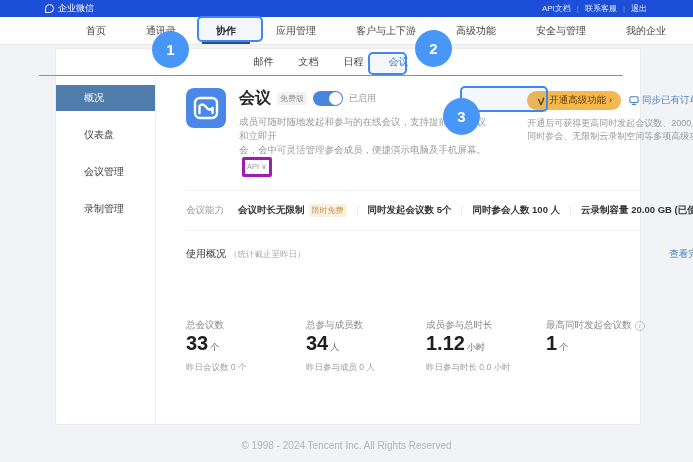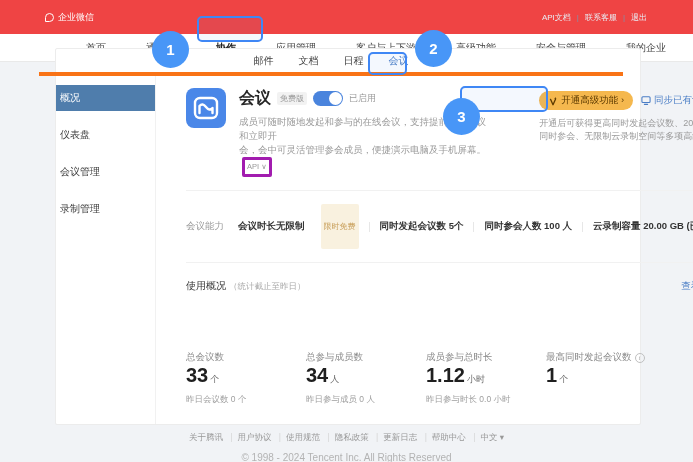--- a/index.html
+++ b/index.html
@@ -3,44 +3,44 @@
 <meta charset="utf-8">
 <style>
   * { margin:0; padding:0; box-sizing:border-box; }
   html,body { width:693px; height:462px; }
   body {
     font-family:"Liberation Sans","DejaVu Sans",sans-serif;
     background:#f1f3f6; position:relative; overflow:hidden;
     color:#333; -webkit-font-smoothing:antialiased;
   }
   
-  .topbar { height:34px; background:#ef4444; display:flex; align-items:center;
+  .topbar { height:17px; background:#1d4ed8; display:flex; align-items:center;
     justify-content:space-between; padding:0 46px 0 45px; color:#fff; }
   .logo { display:flex; align-items:center; gap:4px; font-size:9px; cursor:pointer; }
   .bubble { width:9px; height:9px; border:1px solid #fff; border-radius:50% 50% 50% 0; display:inline-block; }
   .top-links { display:flex; align-items:flex-start; font-size:8px; color:#e8edf4; }
   .top-links span { cursor:pointer; }
   .top-links span + span::before { content:"|"; margin:0 6px; color:#7f93ad; }
   
   .nav { height:28px; background:#fff; border-bottom:1px solid #e9e9e9;
     display:flex; align-items:stretch; padding-left:86px; gap:40px; font-size:10px; color:#454545; }
   .nav-item { display:flex; align-items:center; position:relative; cursor:pointer; white-space:nowrap; }
   .nav-item.active { color:#222; font-weight:bold; }
   .nav-item.active::after { content:""; position:absolute; left:-14px; right:-14px; bottom:0;
     height:2px; background:#2e4d77; }
   
   .card { position:absolute; left:55px; top:48px; width:586px; height:377px;
     background:#fff; border:1px solid #ececec; border-radius:2px; }
-  .tabs-row { height:27px; border-bottom:4px solid #f97316; display:flex; justify-content:center;
+  .tabs-row { height:27px; border-bottom:1px solid #f97316; display:flex; justify-content:center;
     align-items:center; gap:17px; font-size:10px; color:#3d3d3d; transform:translateX(-17px); }
   .tab { cursor:pointer; padding:2px 4px; white-space:nowrap; }
   .tab.active { color:#4a7dc5; }
   .card-body { display:flex; height:348px; }
   .sidebar { width:100px; border-right:1px solid #f1f1f1; padding-top:9px; flex:none; }
-  .side-item { height:26px; line-height:26px; padding-left:4px; font-size:10px; color:#3d3d3d;
+  .side-item { height:26px; line-height:26px; padding-left:28px; font-size:10px; color:#3d3d3d;
     margin-bottom:11px; cursor:pointer; white-space:nowrap; }
   .side-item.active { background:#4f7dac; color:#fff; }
   .main { flex:1; padding:12px 26px 0 30px; }
   
   .app-header { display:flex; }
   .app-icon { width:40px; height:40px; flex:none; margin-right:13px; }
   .app-info { width:252px; flex:none; }
   .title-row { display:flex; align-items:center; gap:6px; }
   .app-title { font-size:16px; color:#262626; font-weight:bold; }
   .ver-tag { font-size:8px; color:#999; background:#f2f2f2; border-radius:2px; padding:1px 3px; }
@@ -60,21 +60,21 @@
   .sync-link { display:inline-flex; align-items:center; gap:3px; font-size:9.5px; color:#4a7dc5;
     cursor:pointer; white-space:nowrap; }
   .promo-desc { margin-top:7px; font-size:9px; color:#9a9a9a; line-height:13px; }
   .divider { border-top:1px solid #f1f1f1; margin:13px 0; }
   
   .cap-row { display:flex; align-items:center; font-size:9.5px; white-space:nowrap; }
   .cap-label { color:#999; margin-right:14px; }
   .cap-item { color:#333; font-weight:bold; display:flex; align-items:center; }
   .cap-sep { width:1px; height:10px; background:#e7e7e7; margin:0 10px; }
   .free-tag { background:#f9f1df; color:#c9a05c; font-size:8px; font-weight:normal;
-    padding:17px 3px; border-radius:2px; margin-left:16px; }
+    padding:1px 3px; border-radius:2px; margin-left:4px; }
   
   .usage-head { display:flex; align-items:baseline; margin-top:16px; }
   .usage-title { font-size:10px; color:#333; }
   .usage-sub { font-size:8.5px; color:#aaa; margin-left:3px; }
   .usage-link { margin-left:auto; font-size:9.5px; color:#4a7dc5; cursor:pointer; }
   .stats { display:flex; margin-top:16px; }
   .stat { width:120px; flex:none; }
   .stat-label { font-size:9.5px; color:#8a8a8a; display:flex; align-items:center; gap:3px;margin-top:42px; }
   .stat-value { margin-top:0; font-size:20px; font-weight:bold; color:#1f1f1f; }
   .stat-unit { font-size:9px; font-weight:normal; color:#666; margin-left:2px; }
@@ -233,29 +233,20 @@
             <span class="info-icon">i</span>
           </div>
           <div class="stat-value"><span>1</span><span class="stat-unit">个</span></div>
         </div>
       </div>
     </div>
   </div>
 </div>
 
 <div class="footer">
-  <div class="f-links">
-    <span>关于腾讯</span>
-    <span>用户协议</span>
-    <span>使用规范</span>
-    <span>隐私政策</span>
-    <span>更新日志</span>
-    <span>帮助中心</span>
-    <span>中文 ▾</span>
-  </div>
   <div class="copyright">© 1998 - 2024 Tencent Inc. All Rights Reserved</div>
 </div>
 
 <div class="ann-rect" id="rect1"></div>
 <div class="ann-circle" id="circle1">1</div>
 <div class="ann-rect" id="rect2"></div>
 <div class="ann-circle" id="circle2">2</div>
 <div class="ann-rect" id="rect3"></div>
 <div class="ann-circle" id="circle3">3</div>
 

